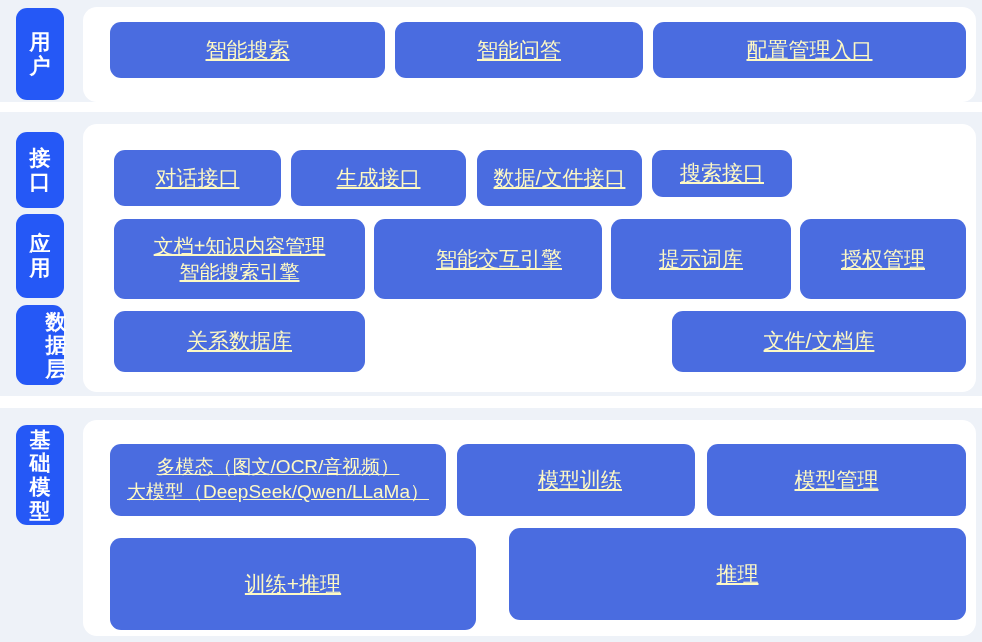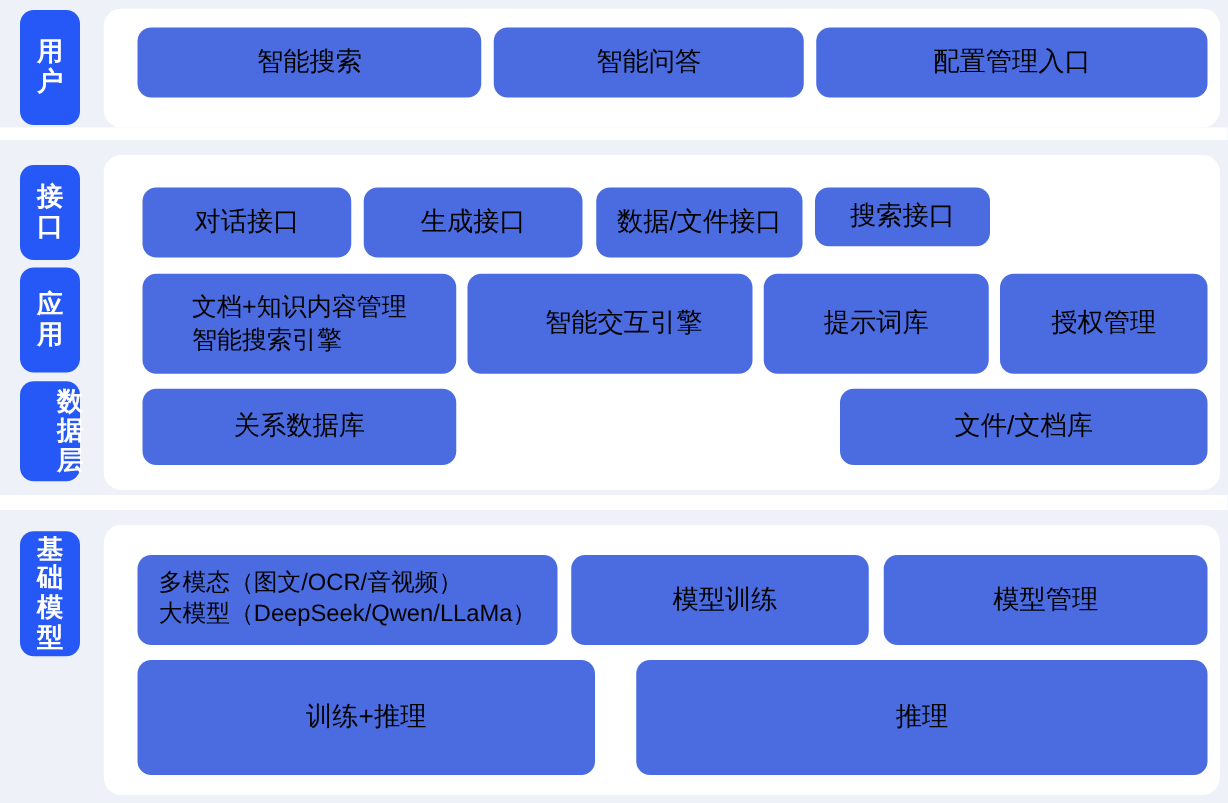--- a/index.html
+++ b/index.html
@@ -61,29 +61,31 @@
     width: 24px;
     word-break: break-all;
     white-space: normal;
   }
 
   
   .box {
     position: absolute;
     background: #4a6ce0;
     border-radius: 11px;
-    color: #000000;
+    color: #fef9c3;
     display: flex;
     align-items: center;
     justify-content: center;
+    text-align: center;
     font-size: 21px;
     line-height: 1.26;
     box-sizing: border-box;
     padding: 2px 6px;
     white-space: pre-line;
+    text-decoration: underline;
   }
   .box.two-line {
     font-size: 20px;
     line-height: 1.3;
   }
 
   
   .band-gap {
     position: absolute;
     left: 0;
@@ -164,18 +166,18 @@
     </div>
 
 
     <div class="box two-line" style="left:110px; top:30px; width:336px; height:72px; font-size:19px;">多模态（图文/OCR/音视频）
 大模型（DeepSeek/Qwen/LLaMa）</div>
 
     <div class="box" style="left:457px; top:30px; width:238px; height:72px;padding-left:14px;">模型训练</div>
 
     <div class="box" style="left:707px; top:30px; width:259px; height:72px;">模型管理</div>
 
-    <div class="box" style="left:110px; top:114px; width:366px; height:92px;">训练+推理</div>
+    <div class="box" style="left:110px; top:124px; width:366px; height:92px;">训练+推理</div>
 
     <div class="box" style="left:509px; top:114px; width:457px; height:92px;">推理</div>
   </div>
 
 </div>
 
 </body></html>

